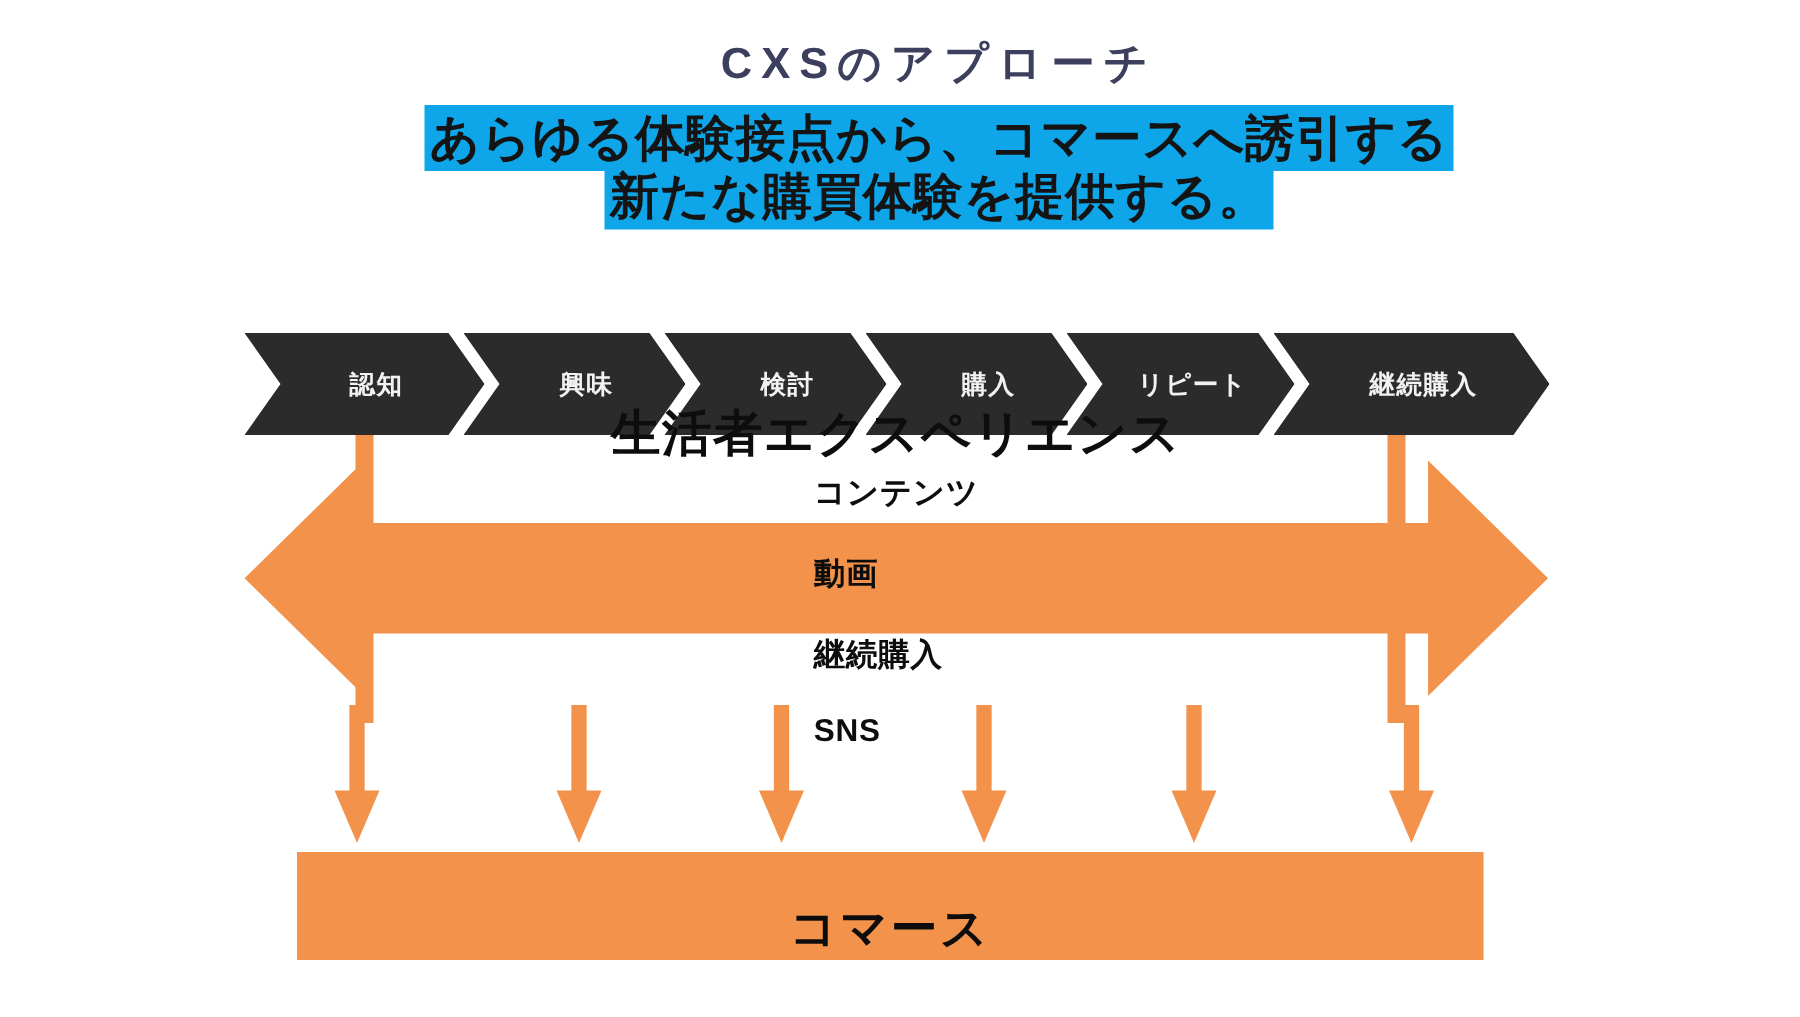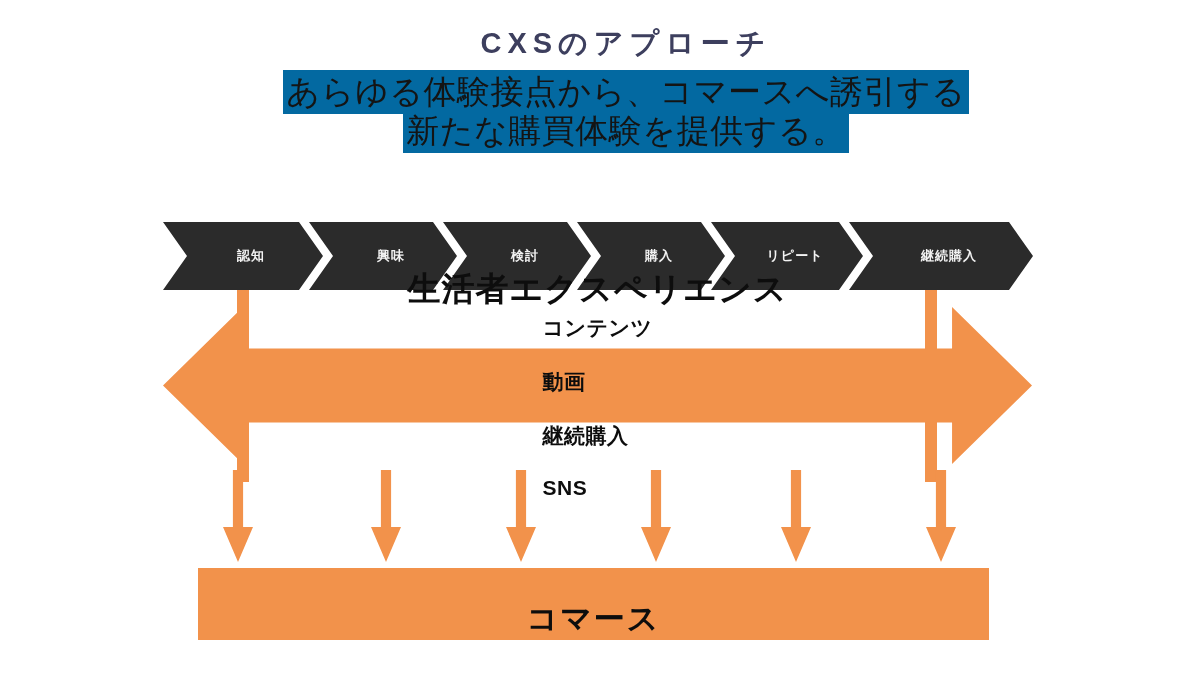--- a/index.html
+++ b/index.html
@@ -40,24 +40,24 @@
   #headline {
     margin-top: 12px;
     line-height: 1.18;
   }
   .headline-line {
     display: block;
     white-space: nowrap;
   }
   .headline-line > span.hl {
     display: inline;
-    background: #0369a1;
+    background: #0ea5e9;
     color: #141414;
     font-size: 33px;
-    font-weight: 400;
+    font-weight: 700;
     letter-spacing: 0.5px;
     padding: 3px 3px 4px 3px;
     box-decoration-break: clone;
     -webkit-box-decoration-break: clone;
   }
 
   
   #stage-row {
     position: absolute;
     left: 163px;
@@ -67,21 +67,21 @@
   }
   .chevron {
     position: absolute;
     top: 0;
     height: 68px;
     background: #2b2b2b;
     color: #f2f2f2;
     display: flex;
     align-items: center;
     justify-content: center;
-    font-size: 13px;
+    font-size: 17px;
     font-weight: 700;
     letter-spacing: 1px;
     clip-path: polygon(0 0, calc(100% - 24px) 0, 100% 50%, calc(100% - 24px) 100%, 0 100%, 24px 50%);
   }
   .chevron.first {
     clip-path: polygon(0 0, calc(100% - 24px) 0, 100% 50%, calc(100% - 24px) 100%, 0 100%, 24px 50%);
   }
   .chevron span.lbl { transform: translateX(8px); }
 
   

